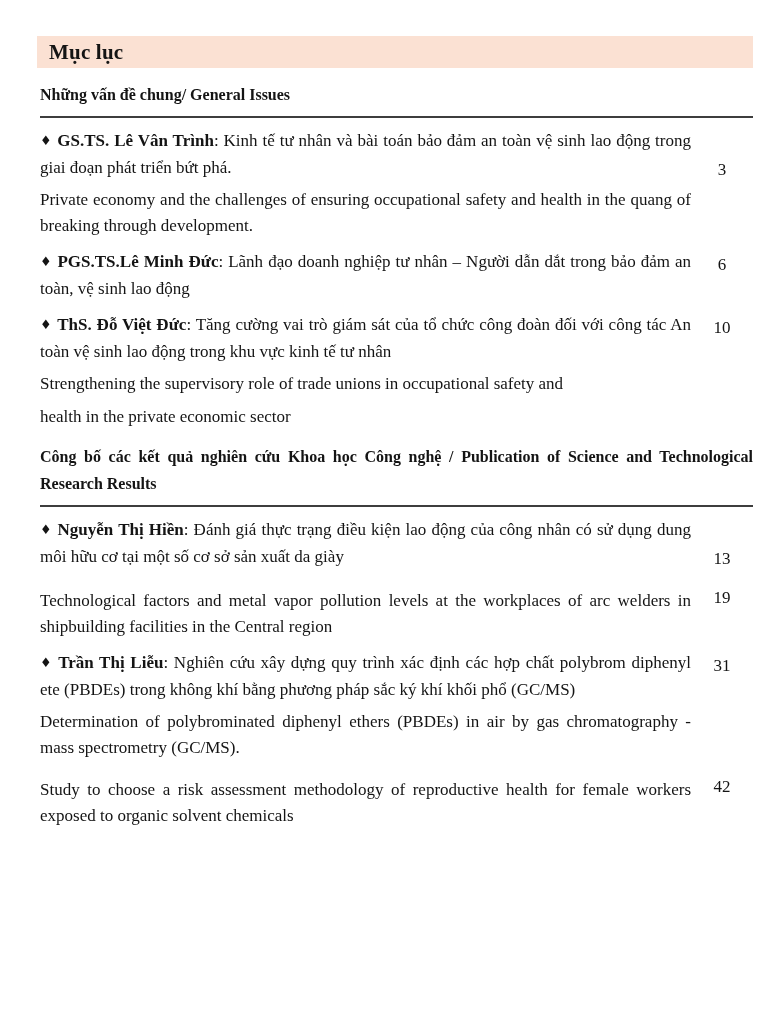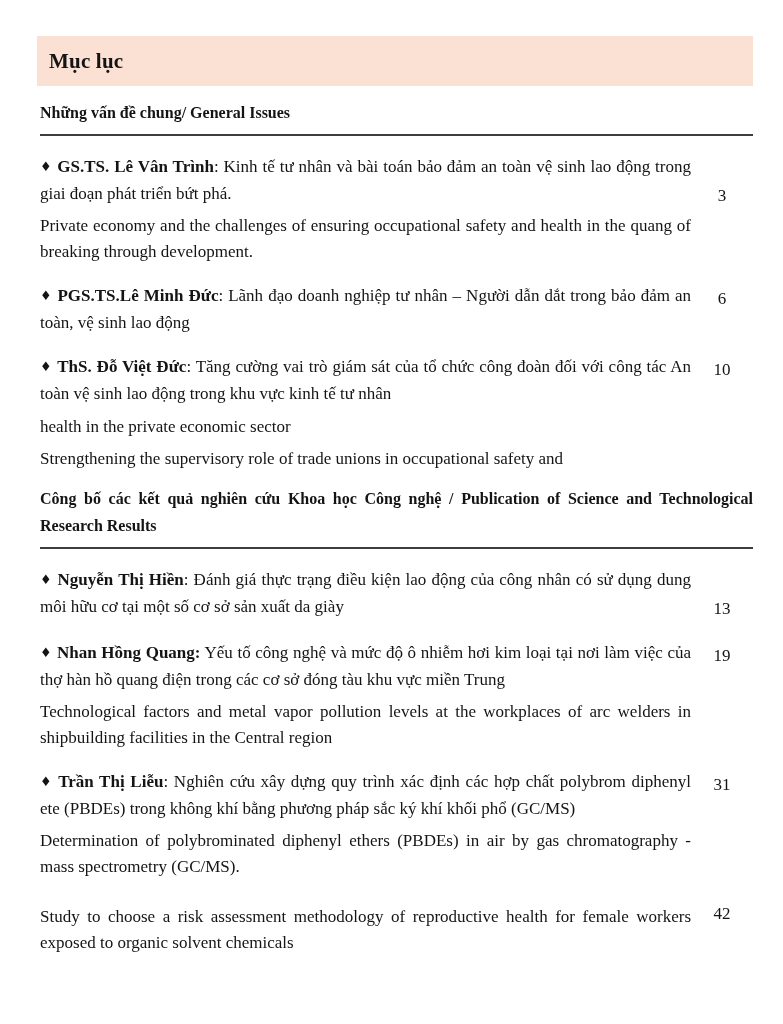--- a/index.html
+++ b/index.html
@@ -9,21 +9,21 @@
     height: 1024px;
     box-sizing: border-box;
     background: #ffffff;
     padding: 36px 30px 0 40px;
     font-family: "Liberation Serif", "DejaVu Serif", serif;
     color: #141414;
     overflow: hidden;
   }
   .header-band {
     background: #fbe1d3;
-    height: 50px;
+    height: 32px;
     display: flex;
     align-items: center;
     margin-left: -3px;
     padding-left: 12px;
     box-sizing: border-box;
   }
   .page-title {
     font-size: 21px;
     font-weight: bold;
     margin: 0;
@@ -35,21 +35,21 @@
     margin: 13px 0 8px 0;
     line-height: 27px;
   }
   .section-heading.justified { text-align: justify; }
   .rule {
     border: none;
     border-top: 2px solid #3d3d3d;
     margin: 0 0 2px 0;
   }
   .entries { }
-  .entry { display: flex; margin-top: 18px; }
+  .entry { display: flex; margin-top: 10px; }
   .entry-text { flex: 1; min-width: 0; }
   .entry-page {
     width: 62px;
     flex: 0 0 62px;
     text-align: center;
     font-size: 17px;
     line-height: 26px;
     padding-top: 3px;
   }
   .entry-page.second-line { padding-top: 29px; }
@@ -95,43 +95,42 @@
     <div class="entry">
       <div class="entry-text">
         <p class="vi"><span class="bullet">♦</span><b class="author">PGS.TS.Lê Minh Đức</b><span>: Lãnh đạo doanh nghiệp tư nhân – Người dẫn dắt trong bảo đảm an toàn, vệ sinh lao động</span></p>
       </div>
       <div class="entry-page">6</div>
     </div>
 
     <div class="entry">
       <div class="entry-text">
         <p class="vi"><span class="bullet">♦</span><b class="author">ThS. Đỗ Việt Đức</b><span>: Tăng cường vai trò giám sát của tổ chức công đoàn đối với công tác An toàn vệ sinh lao động trong khu vực kinh tế tư nhân</span></p>
+        <p class="en">Strengthening the supervisory role of trade unions in occupational safety and</p>
         <p class="en cont">health in the private economic sector</p>
-        <p class="en">Strengthening the supervisory role of trade unions in occupational safety and</p>
       </div>
       <div class="entry-page">10</div>
     </div>
 
   </div>
 
   <h2 class="section-heading justified">Công bố các kết quả nghiên cứu Khoa học Công nghệ / Publication of Science and Technological Research Results</h2>
   <hr class="rule">
 
   <div class="entries">
 
     <div class="entry">
       <div class="entry-text">
         <p class="vi"><span class="bullet">♦</span><b class="author">Nguyễn Thị Hiền</b><span>: Đánh giá thực trạng điều kiện lao động của công nhân có sử dụng dung môi hữu cơ tại một số cơ sở sản xuất da giày</span></p>
       </div>
       <div class="entry-page second-line">13</div>
     </div>
 
     <div class="entry">
       <div class="entry-text">
-        <p class="vi"><span class="bullet">♦</span><b class="author">Nhan Hồng Quang:</b><span> Yếu tố công nghệ và mức độ ô nhiễm hơi kim loại tại nơi làm việc của thợ hàn hồ quang điện trong các cơ sở đóng tàu khu vực miền Trung</span></p>
         <p class="en">Technological factors and metal vapor pollution levels at the workplaces of arc welders in shipbuilding facilities in the Central region</p>
       </div>
       <div class="entry-page">19</div>
     </div>
 
     <div class="entry">
       <div class="entry-text">
         <p class="vi"><span class="bullet">♦</span><b class="author">Trần Thị Liễu</b><span>: Nghiên cứu xây dựng quy trình xác định các hợp chất polybrom diphenyl ete (PBDEs) trong không khí bằng phương pháp sắc ký khí khối phổ (GC/MS)</span></p>
         <p class="en">Determination of polybrominated diphenyl ethers (PBDEs) in air by gas chromatography - mass spectrometry (GC/MS).</p>
       </div>

